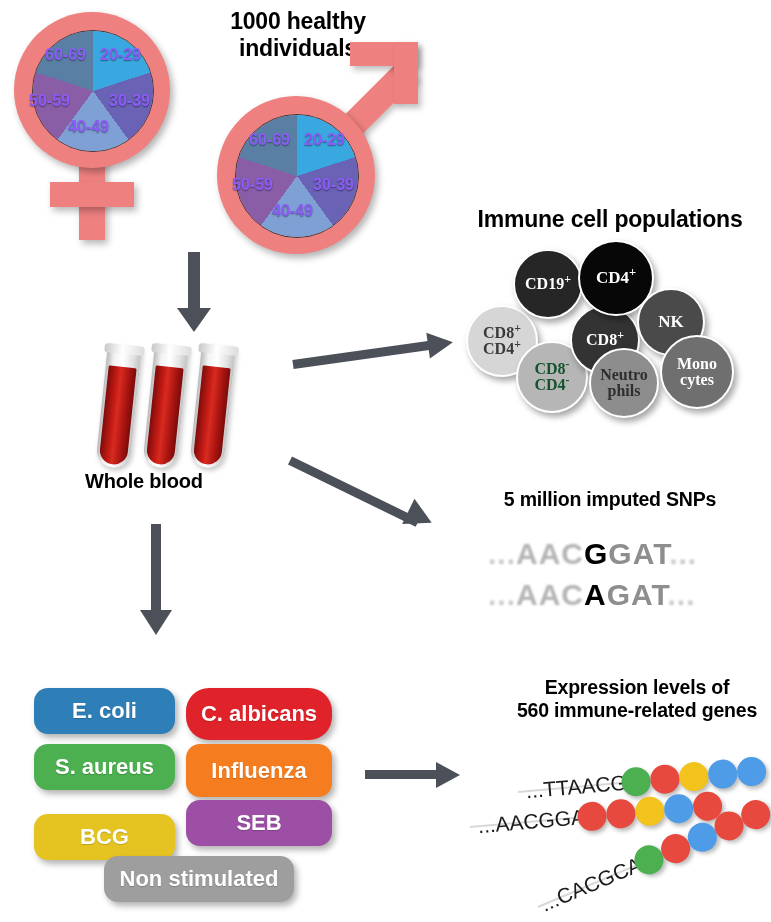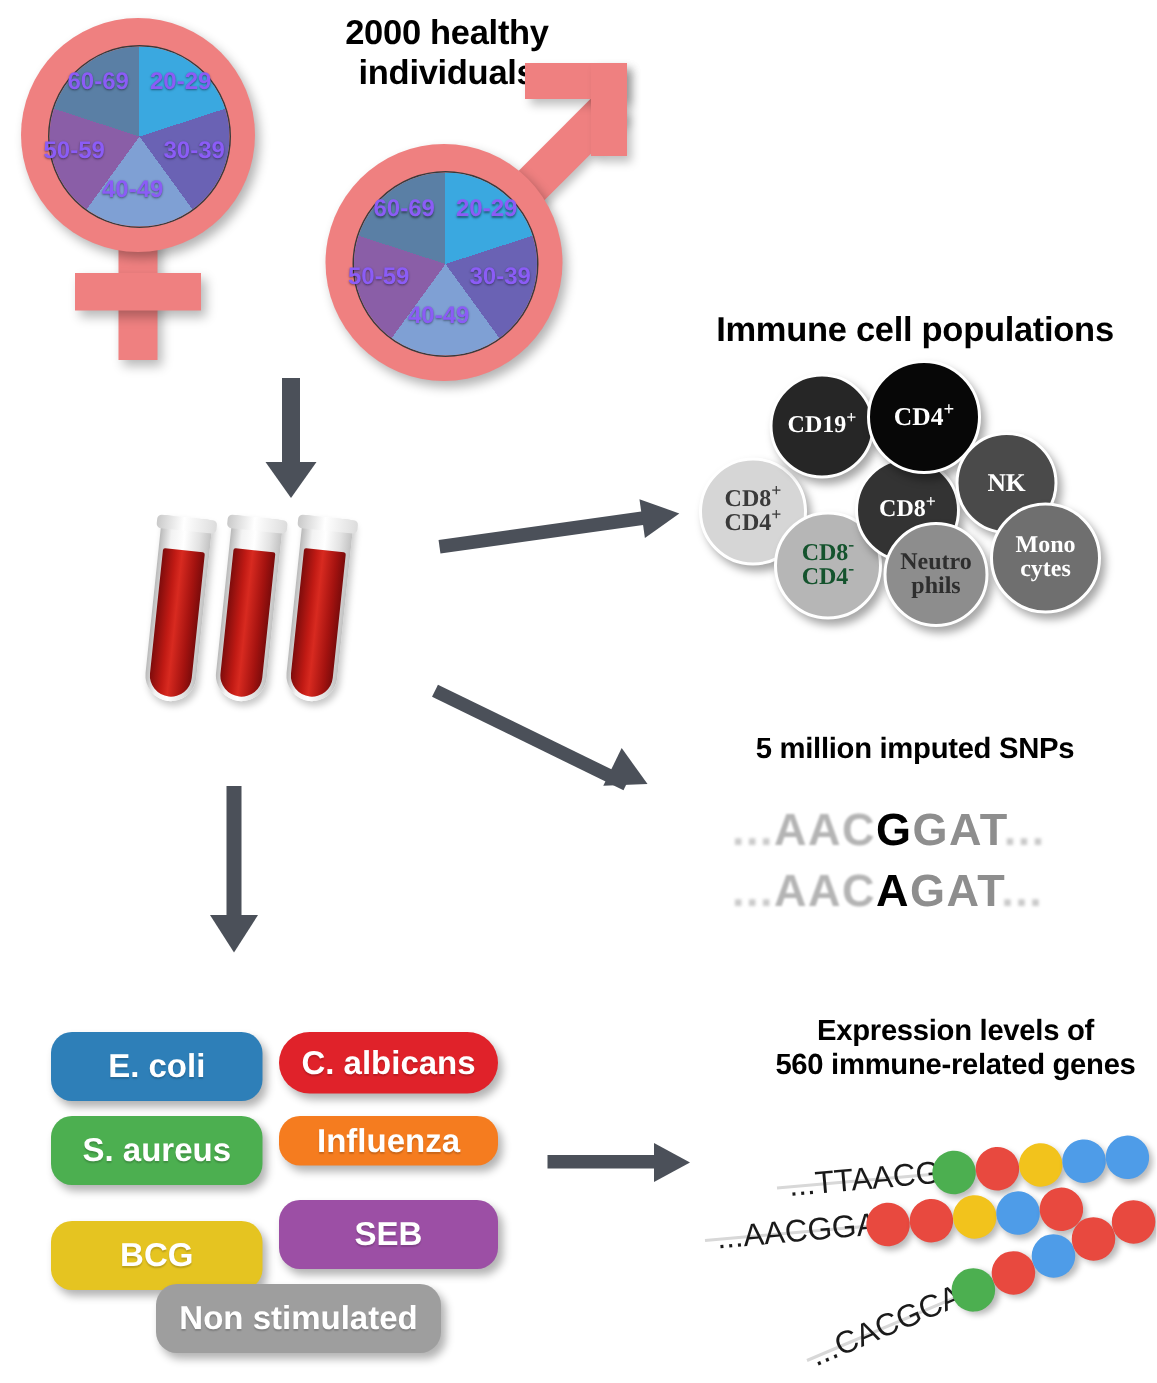--- a/index.html
+++ b/index.html
@@ -114,21 +114,21 @@
     transform:translateY(-50%);
     box-shadow:2px 3px 4px rgba(0,0,0,0.28);
   }
 </style>
 </head>
 <body>
 
 <div id="stage">
 
   <div class="title" id="title-cohort">
-    <div>2000 healthy</div>
+    <div>1000 healthy</div>
     <div>individuals</div>
   </div>
 
   <div class="gsym">
     <div class="fem-stem" style="left:79px;top:155px;width:26px;height:85px;"></div>
     <div class="fem-stem" style="left:50px;top:182px;width:84px;height:25px;"></div>
     <div class="ring" style="left:14px;top:12px;width:156px;height:156px;"></div>
     <div class="pie" style="left:32px;top:30px;width:120px;height:120px;">
 
       <div class="slice" style="background:conic-gradient(from 0deg,#3aa8e0 0deg 72deg,transparent 72deg);"></div>
@@ -180,20 +180,21 @@
       <div class="tube-glass"></div>
       <div class="tube-blood"></div>
       <div class="tube-lip"></div>
     </div>
     <div class="tube" style="left:202px;top:345px;width:34px;height:123px;transform:rotate(6deg);">
       <div class="tube-glass"></div>
       <div class="tube-blood"></div>
       <div class="tube-lip"></div>
     </div>
   </div>
+  <div class="title" id="label-wholeblood">Whole blood</div>
 
   <div>
     <div class="arrow-line" style="left:293px;top:360px;width:146px;height:9px;transform:rotate(-8deg);transform-origin:0 50%;"></div>
     <div class="arrow-head" style="left:428px;top:331px;border-top:13px solid transparent;border-bottom:13px solid transparent;border-left:25px solid #4b5059;transform:rotate(-8deg);"></div>
   </div>
 
   <div>
     <div class="arrow-line" style="left:290px;top:456px;width:142px;height:9px;transform:rotate(26deg);transform-origin:0 50%;"></div>
     <div class="arrow-head" style="left:407px;top:503px;border-top:14px solid transparent;border-bottom:14px solid transparent;border-left:26px solid #4b5059;transform:rotate(26deg);"></div>
   </div>
@@ -250,27 +251,27 @@
     <span class="dots">...</span><span class="fade1">AAC</span><span class="hit">A</span><span class="fade2">GAT</span><span class="dots">...</span>
   </div>
   <div class="snprow" style="left:488px;top:537px;font-size:30px;letter-spacing:1px;">
     <span class="dots">...</span><span class="fade1">AAC</span><span class="hit">G</span><span class="fade2">GAT</span><span class="dots">...</span>
   </div>
 
   <div>
     <div class="chip" style="left:34px;top:688px;width:141px;height:46px;background:#2e7fb8;">
       <span>E. coli</span>
     </div>
-    <div class="chip" style="left:186px;top:688px;width:146px;height:41px;background:#e0222a;border-radius:23px;">
+    <div class="chip" style="left:186px;top:688px;width:146px;height:52px;background:#e0222a;border-radius:23px;">
       <span>C. albicans</span>
     </div>
     <div class="chip" style="left:34px;top:744px;width:141px;height:46px;background:#4caf50;">
       <span>S. aureus</span>
     </div>
-    <div class="chip" style="left:186px;top:744px;width:146px;height:33px;background:#f57c1f;">
+    <div class="chip" style="left:186px;top:744px;width:146px;height:53px;background:#f57c1f;">
       <span>Influenza</span>
     </div>
     <div class="chip" style="left:34px;top:800px;width:141px;height:46px;background:#e5c421;margin-top:14px;">
       <span>BCG</span>
     </div>
     <div class="chip" style="left:186px;top:800px;width:146px;height:46px;background:#9c4fa5;text-align:center;">
       <span>SEB</span>
     </div>
     <div class="chip" style="left:104px;top:856px;width:190px;height:46px;background:#9e9e9e;">
       <span>Non stimulated</span>

